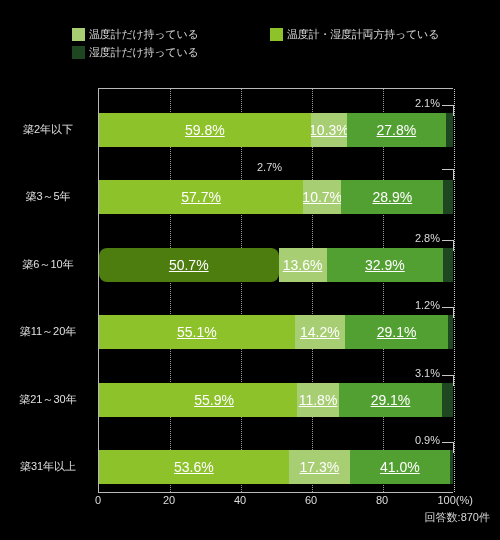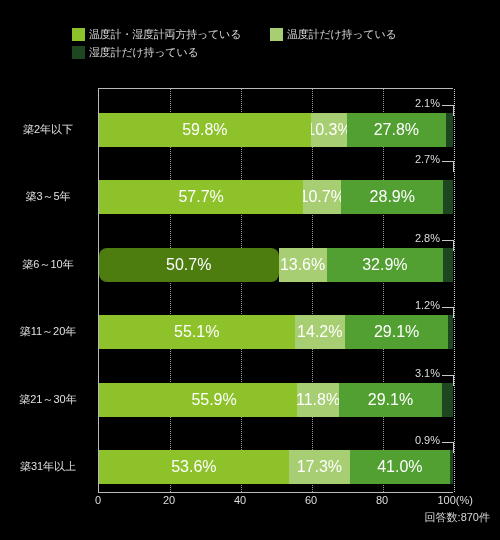--- a/index.html
+++ b/index.html
@@ -86,23 +86,24 @@
   }
   .seg {
     height: 100%;
     display: flex;
     align-items: center;
     justify-content: center;
     overflow: hidden;
     box-sizing: border-box;
   }
   .seg-label {
-    font-size: 16px;
+    font-size: 14px;
     color: #ffffff;
     white-space: nowrap;
+    text-decoration: underline;
   }
 
   
   .callout {
     position: absolute;
     height: 14px;
     display: flex;
     align-items: flex-start;
     justify-content: flex-end;
   }
@@ -169,26 +170,26 @@
     text-align: center;
   }
 </style>
 </head>
 <body>
 
 <div id="chart-root">
 
   <div id="legend">
     <div class="legend-item">
+      <span class="legend-swatch" style="background:#a7ce72"></span>
+      <span class="legend-label">温度計だけ持っている</span>
+    </div>
+    <div class="legend-item">
       <span class="legend-swatch" style="background:#8dc22b"></span>
       <span class="legend-label">温度計・湿度計両方持っている</span>
-    </div>
-    <div class="legend-item">
-      <span class="legend-swatch" style="background:#a7ce72"></span>
-      <span class="legend-label">温度計だけ持っている</span>
     </div>
     <div class="legend-item">
       <span class="legend-swatch" style="background:#1e4620"></span>
       <span class="legend-label">湿度計だけ持っている</span>
     </div>
   </div>
 
   <div id="cat-axis">
       <div class="cat-label" style="top: 33.75px;">築2年以下</div>
       <div class="cat-label" style="top: 101.25px;">築3～5年</div>
@@ -225,21 +226,21 @@
           <span class="seg-label">57.7%</span>
         </div>
         <div class="seg" style="background: rgb(167, 206, 114); width: 37.985px;">
           <span class="seg-label">10.7%</span>
         </div>
         <div class="seg" style="background: rgb(83, 160, 50); width: 102.595px;">
           <span class="seg-label">28.9%</span>
         </div>
         <div class="seg tiny" style="background: rgb(30, 70, 32); width: 9.585px;"></div>
       </div>
-      <div class="callout" style="left: 0px; width: 355px; top: 64px;">
+      <div class="callout" style="left: 0px; width: 355px; top: 72px; justify-content: center;">
         <span class="callout-text" style="margin-right: 14px;">2.7%</span>
         <span class="callout-elbow"></span>
       </div>
       <div class="bar-row" style="top: 158.75px;">
         <div class="seg" style="background: #4d7c0f; width: 179.985px; border-radius: 8px;">
           <span class="seg-label">50.7%</span>
         </div>
         <div class="seg" style="background: rgb(167, 206, 114); width: 48.28px;">
           <span class="seg-label">13.6%</span>
         </div>

